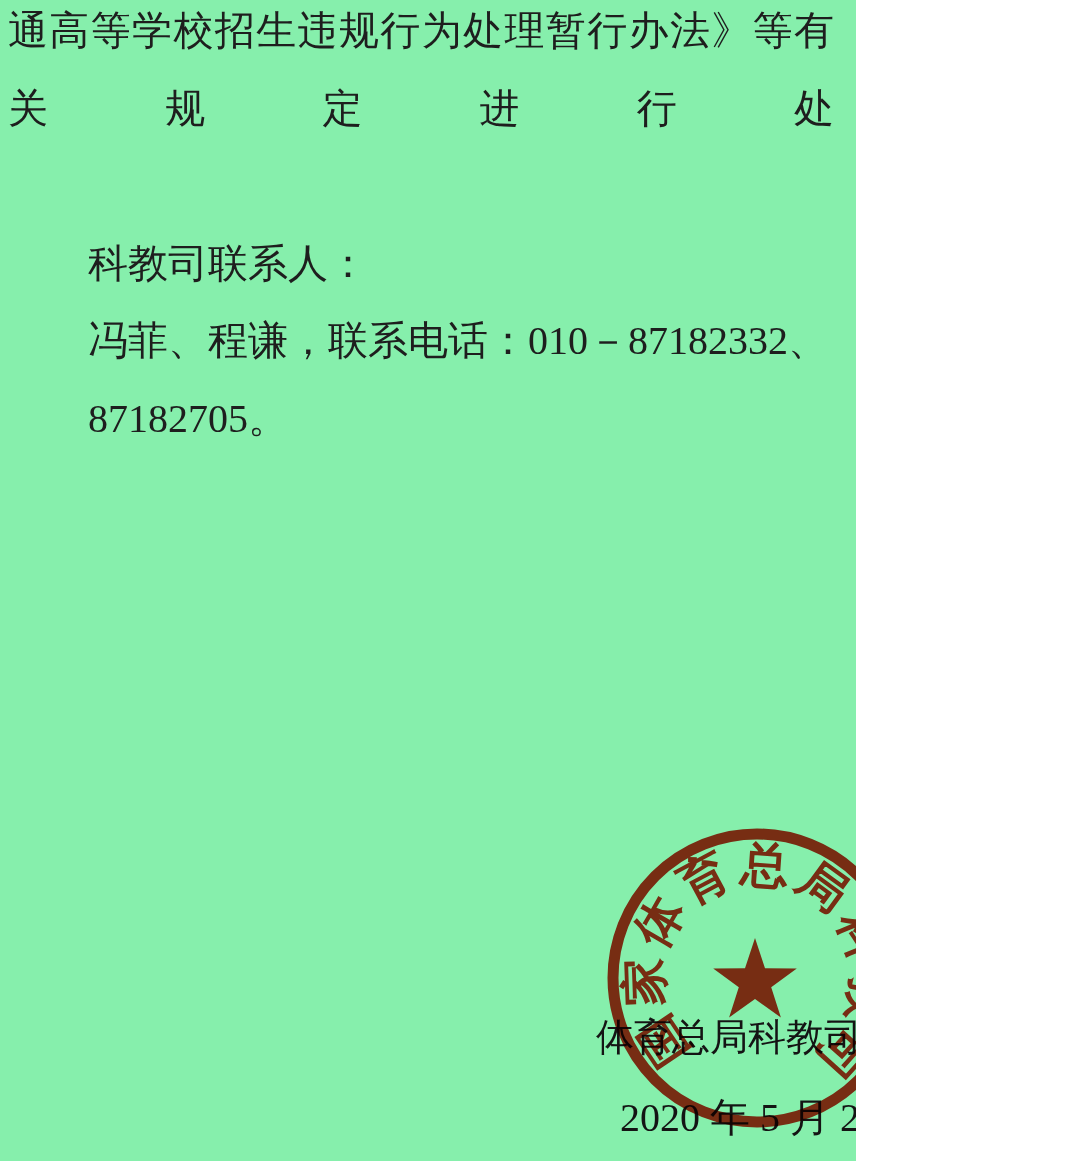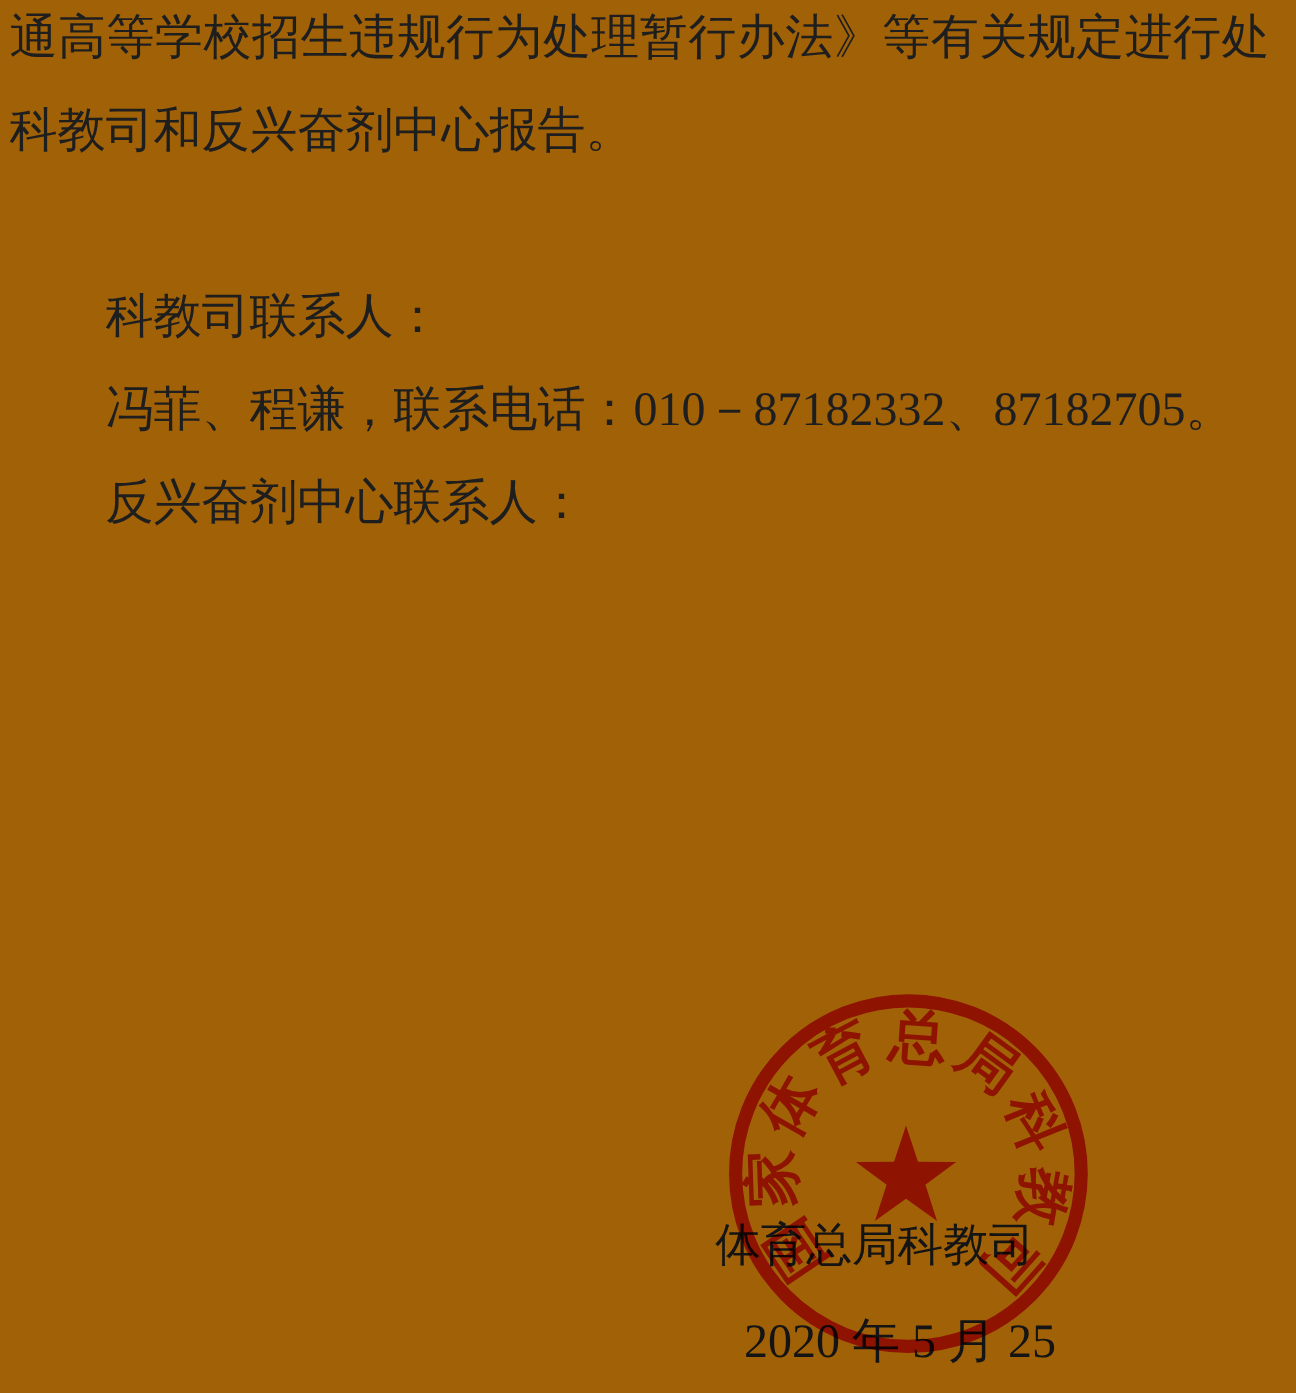--- a/index.html
+++ b/index.html
@@ -7,23 +7,23 @@
     padding: 0;
     background: #ffffff;
   }
   body {
     width: 1080px;
     height: 1161px;
     font-family: "Liberation Serif", "DejaVu Serif", serif;
   }
   .page {
     position: relative;
-    width: 1080px;
+    width: 856px;
     height: 1161px;
-    background: #a16207;
+    background: #86efac;
     overflow: hidden;
     text-decoration: underline;
   }
   .body-text {
     position: absolute;
     left: 8px;
     right: 22px;
     top: -8px;
     font-size: 40px;
     line-height: 77.6px;
@@ -73,25 +73,23 @@
     font-weight: bold;
   }
 </style>
 </head>
 <body>
 
 <div class="page">
 
   <div class="body-text">
       <div class="line justify">通高等学校招生违规行为处理暂行办法》等有关规定进行处</div>
-      <div class="line">科教司和反兴奋剂中心报告。</div>
       <div class="line"></div>
       <div class="line indent">科教司联系人：</div>
       <div class="line indent">冯菲、程谦，联系电话：010－87182332、87182705。</div>
-      <div class="line indent">反兴奋剂中心联系人：</div>
     </div>
 
   <div class="sig-dept">体育总局科教司</div>
 
   <div class="sig-date">2020 年 5 月 25</div>
 
   <svg class="seal-svg" viewBox="550 790 420 371" xmlns="http://www.w3.org/2000/svg">
       <circle cx="757" cy="978" r="144" fill="none" stroke="#e2301c" stroke-width="11"></circle>
       <polygon points="755.0,938.0 765.0,968.2 796.8,968.4 771.2,987.3 780.9,1017.6 755.0,999.0 729.1,1017.6 738.8,987.3 713.2,968.4 745.0,968.2" fill="#e2301c"></polygon>
       <text x="663.3" y="1041.2" transform="rotate(236.0 663.3 1041.2)" fill="#e2301c" font-size="48" text-anchor="middle" dominant-baseline="central">国</text>

